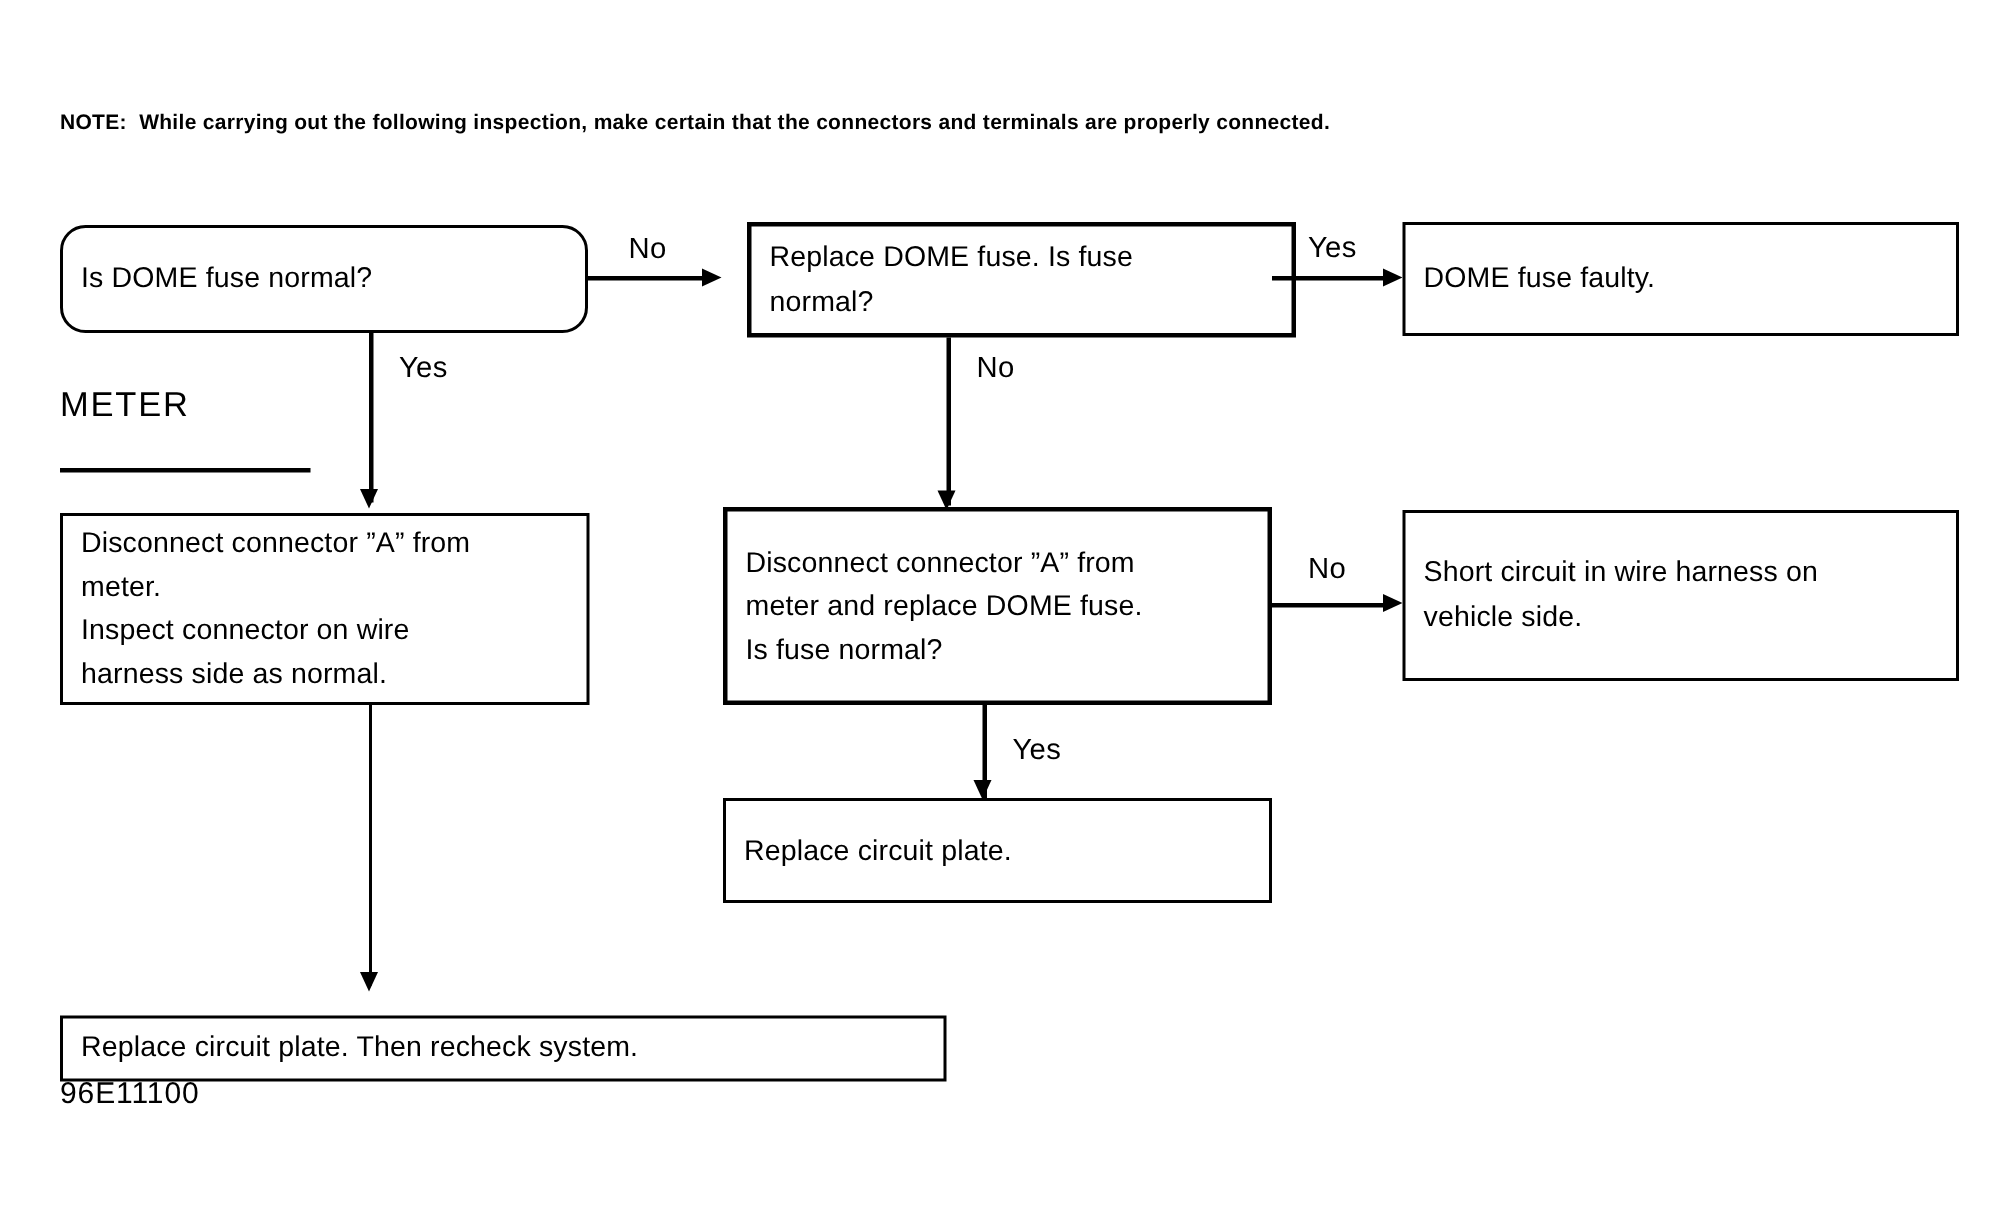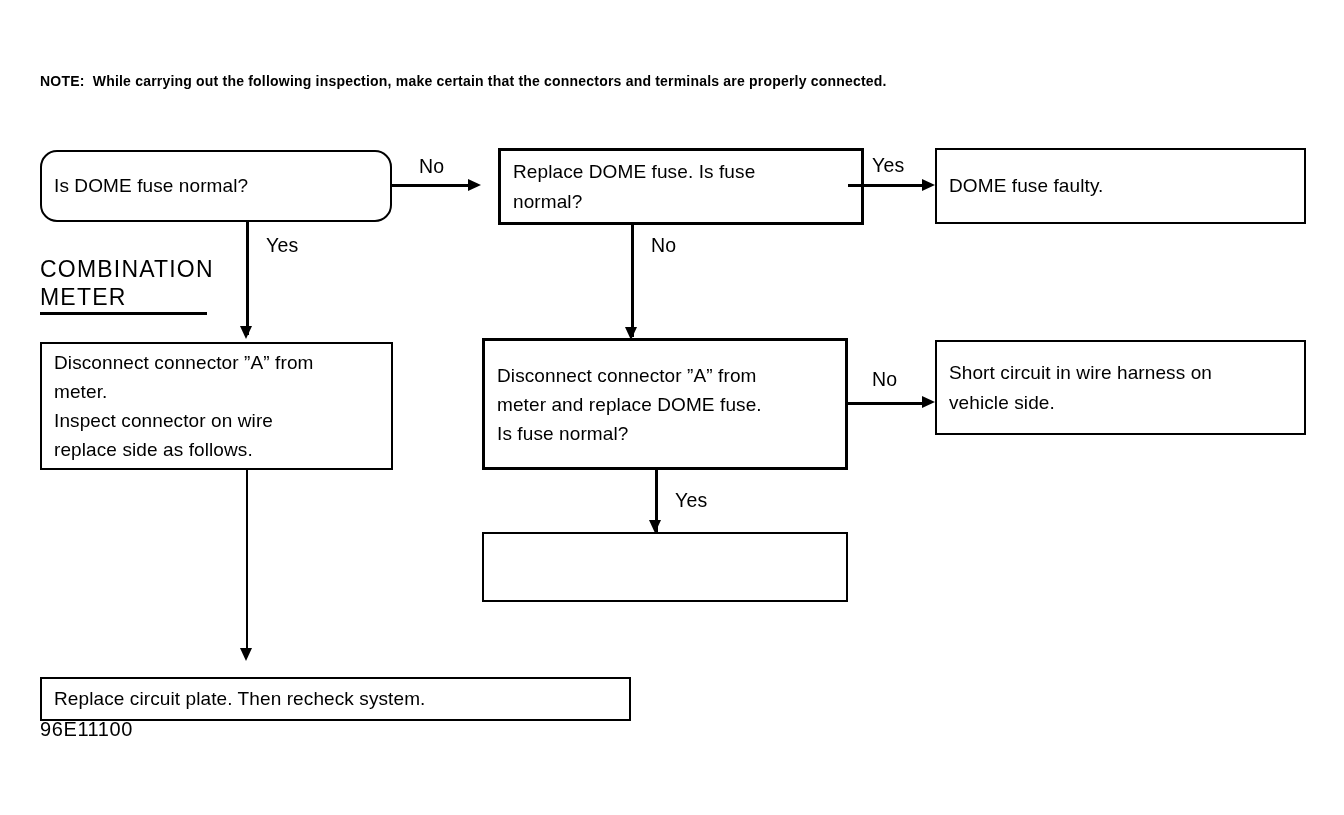--- a/index.html
+++ b/index.html
@@ -119,21 +119,20 @@
 </head>
 <body>
 
 <div id="page">
 
   <div class="note">
     <span class="note-label">NOTE:</span><span class="note-body">&nbsp; <span>While carrying out the following inspection, make certain that the connectors and terminals are properly connected.</span></span>
   </div>
 
   <div class="section-heading">
-    <div>COMBINATION</div>
     <div>METER</div>
   </div>
   <div class="section-rule"></div>
 
   <div class="box" style="left:40px; top:150px; width:352px; height:72px;border-radius:17px;">
     <div class="line">Is DOME fuse normal?</div>
   </div>
 
   <div class="hline" style="left:392px; top:184px; width:78px;"></div>
   <div class="arrow-right" style="left:468px; top:179px;"></div>
@@ -157,43 +156,44 @@
   <div class="edge-label" style="left:266px; top:234px;">Yes</div>
 
   <div class="vline" style="left:631px; top:225px; height:112px;"></div>
   <div class="arrow-down" style="left:625px; top:327px;"></div>
   <div class="edge-label" style="left:651px; top:234px;">No</div>
 
   <div class="box" style="left:40px; top:342px; width:353px; height:128px; line-height:29px; justify-content:center;">
     <div class="line">Disconnect connector ”A” from</div>
     <div class="line">meter.</div>
     <div class="line">Inspect connector on wire</div>
-    <div class="line">replace side as follows.</div>
+    <div class="line">harness side as normal.</div>
   </div>
 
   <div class="box thick" style="left:482px; top:338px; width:366px; height:132px; line-height:29px;">
     <div class="line">Disconnect connector ”A” from</div>
     <div class="line">meter and replace DOME fuse.</div>
     <div class="line">Is fuse normal?</div>
   </div>
 
   <div class="hline" style="left:848px; top:402px; width:80px;"></div>
   <div class="arrow-right" style="left:922px; top:396px;"></div>
   <div class="edge-label" style="left:872px; top:368px;">No</div>
 
-  <div class="box" style="left:935px; top:340px; width:371px; height:95px;">
+  <div class="box" style="left:935px; top:340px; width:371px; height:114px;">
     <div class="line">Short circuit in wire harness on</div>
     <div class="line">vehicle side.</div>
   </div>
 
   <div class="vline" style="left:655px; top:470px; height:62px;"></div>
   <div class="arrow-down" style="left:649px; top:520px;"></div>
   <div class="edge-label" style="left:675px; top:489px;">Yes</div>
 
   <div class="box" style="left:482px; top:532px; width:366px; height:70px; line-height:29px;">
+    <div class="line">Replace circuit plate.</div>
   </div>
 
   <div class="vline" style="left:246px; top:470px; width:2px; height:187px;"></div>
   <div class="arrow-down" style="left:240px; top:648px;"></div>
 
   <div class="box" style="left:40px; top:677px; width:591px; height:44px;">
     <div class="line">Replace circuit plate. Then recheck system.</div>
   </div>
 
   <div class="figure-id">96E11100</div>

